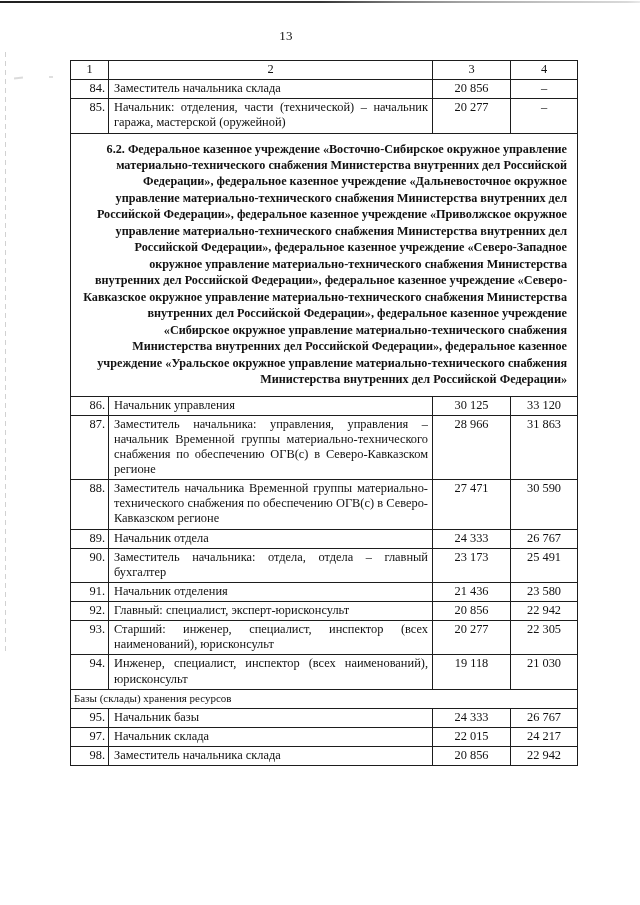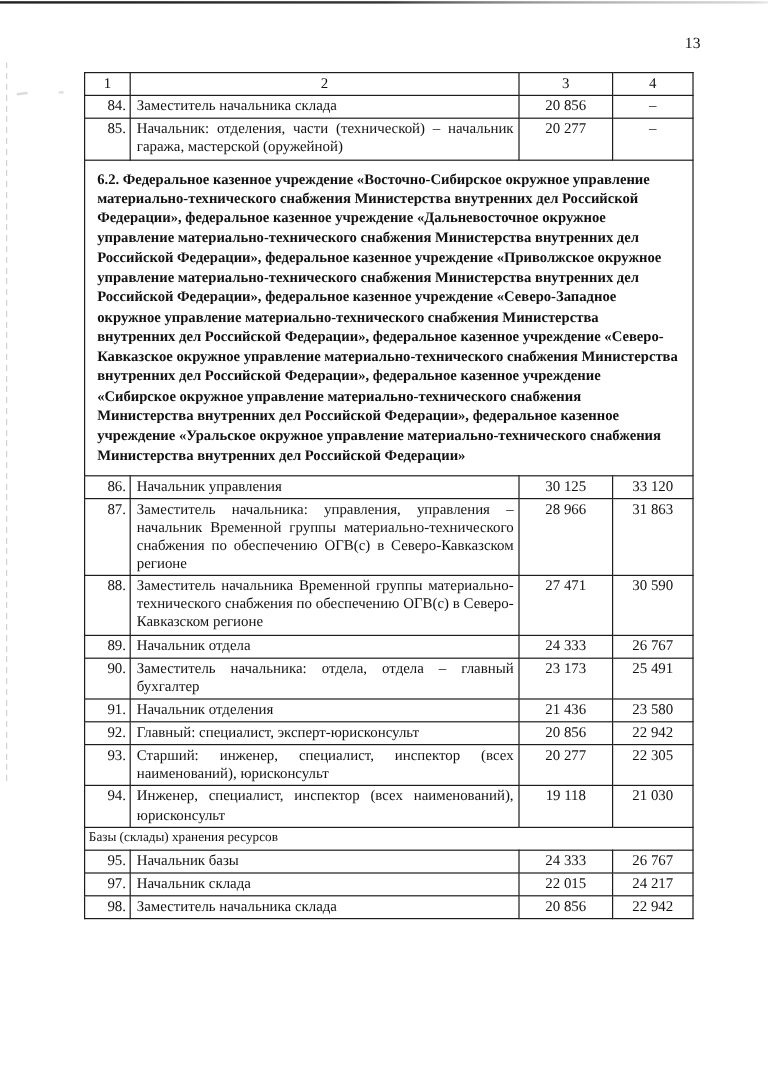--- a/index.html
+++ b/index.html
@@ -44,24 +44,23 @@
   #scan-speck-b {
     position: absolute; top: 76px; left: 49px;
     width: 4px; height: 2px; background: #d7d7d7; opacity: .8;
   }
 
   #page-number {
     position: absolute;
     top: 28px;
     left: 0;
     width: 572px;
-    text-align: right;
+    text-align: center;
     font-size: 13px;
     letter-spacing: .2px;
-    padding-left: 12px;
   }
 
   #doc-table {
     position: absolute;
     left: 70px;
     top: 60px;
     width: 507px;
     border-collapse: collapse;
     table-layout: fixed;
     font-size: 12.4px;
@@ -103,21 +102,21 @@
   .cell-val {
     text-align: center;
     white-space: nowrap;
   }
   .cell-dash {
     text-align: center;
   }
 
   
   .cell-para {
-    text-align: left;
+    text-align: right;
     font-weight: bold;
     font-size: 12.2px;
     line-height: 1.35;
     padding: 7px 10px 8px 10px !important;
   }
 
   
   .cell-section {
     text-align: left;
     font-weight: normal;

